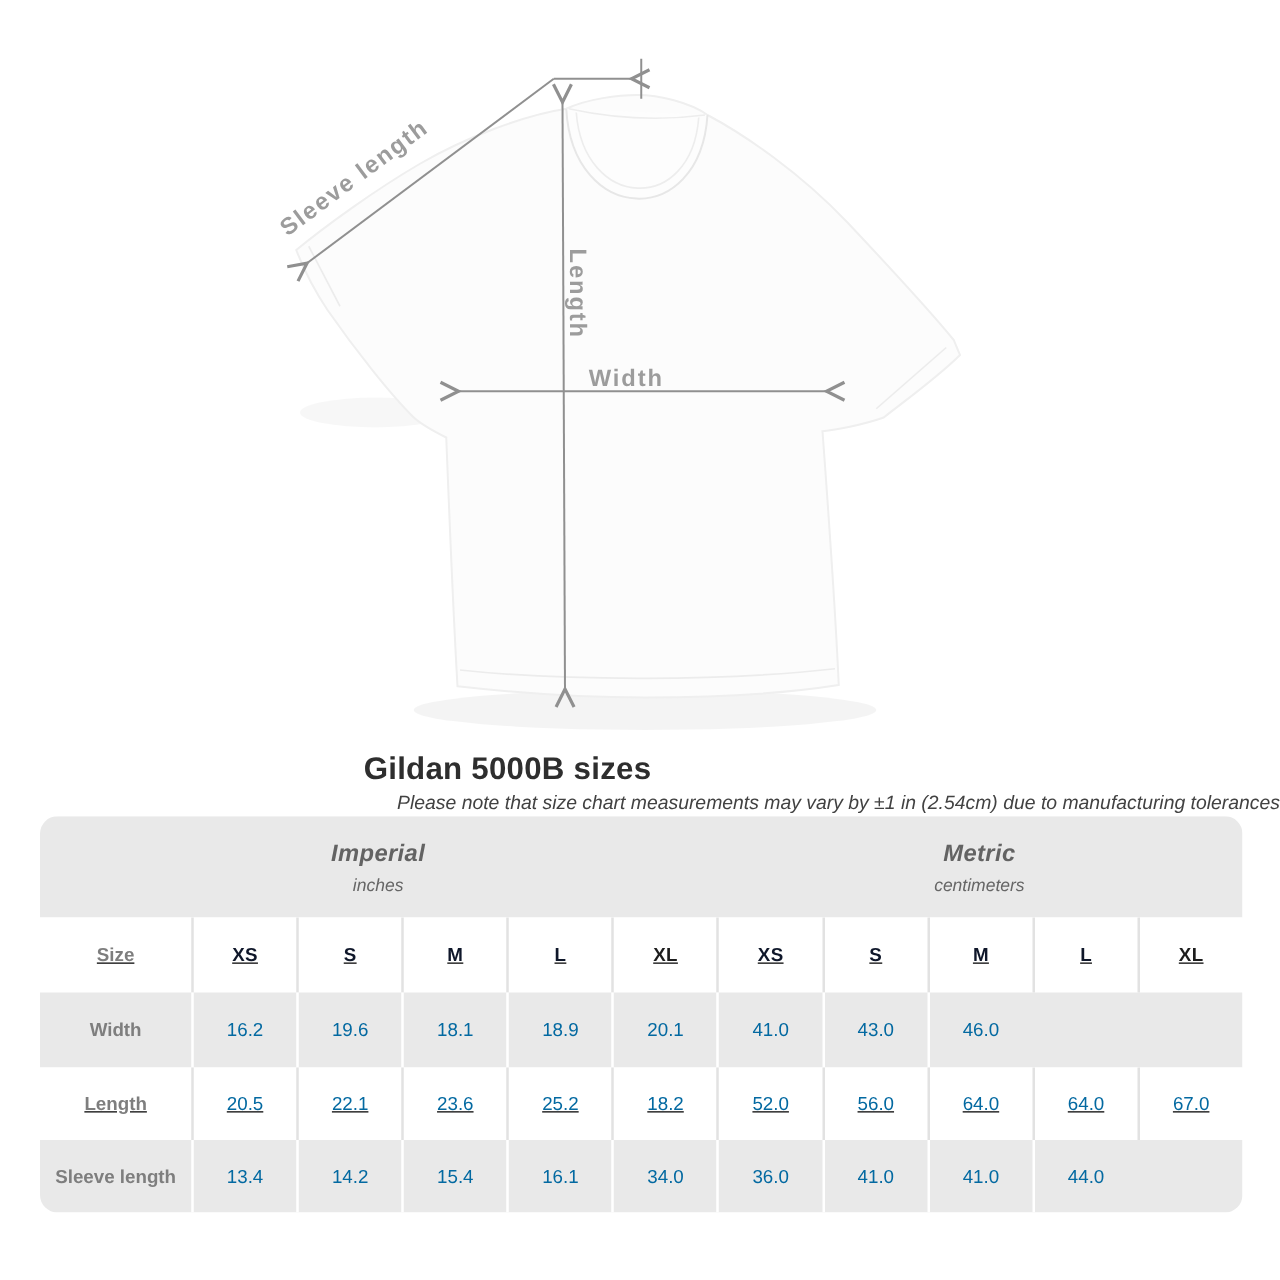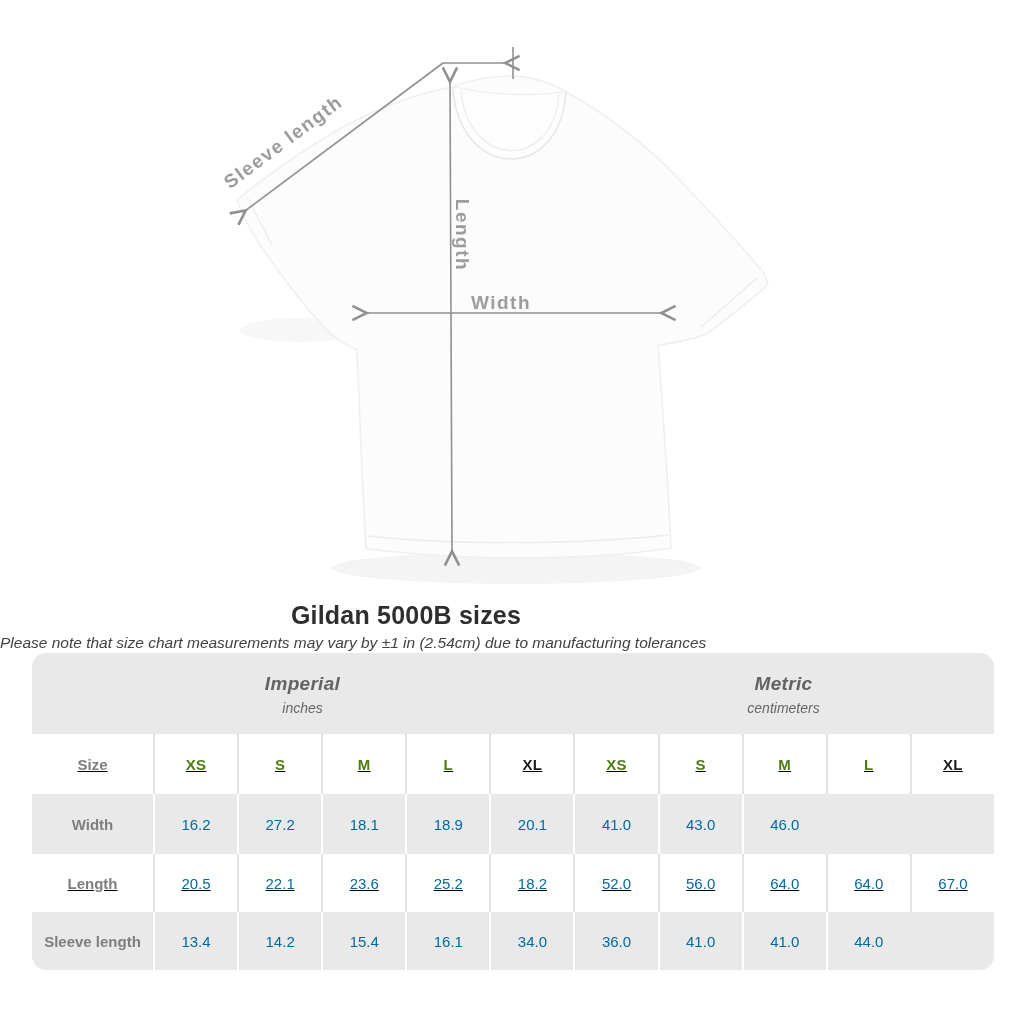--- a/index.html
+++ b/index.html
@@ -13,21 +13,21 @@
   .measure-label{
     font-family:"Liberation Sans",sans-serif;
     font-size:19px;font-weight:bold;fill:#9c9c9c;letter-spacing:1.5px;
   }
   
   .title{
     position:absolute;left:0;top:601px;width:812px;text-align:center;
     font-size:25px;font-weight:bold;color:#2e2e2e;letter-spacing:.2px;
   }
   .subtitle{
-    position:absolute;left:0;top:634px;width:1024px;text-align:left;
+    position:absolute;left:0;top:634px;width:1024px;text-align:right;
     font-size:15.5px;font-style:italic;color:#424242;
   }
   
   .size-table{
     position:absolute;left:32px;top:653px;width:962px;
     border-radius:14px;overflow:hidden;background:#fff;
   }
   .unit-band{display:flex;background:#e9e9e9;height:81px;}
   .unit-sec{display:flex;flex-direction:column;align-items:center;justify-content:center;gap:5px;padding-top:2px;}
   .unit-sec.imperial{width:541px;}
@@ -38,21 +38,21 @@
   .trow.h60{height:60px;}
   .trow.h58{height:58px;}
   .trow.r-white{background:#ffffff;text-decoration:underline;--sep:#e2e2e2;}
   .trow.r-gray{background:#e9e9e9;--sep:#ffffff;}
   .tcell{
     display:flex;align-items:center;justify-content:center;
     border-left:2px solid var(--sep);
     font-size:15px;color:#0369a1;
   }
   .tcell:first-child{border-left:none;}
-  .tcell.colhead{color:#4d7c0f;font-weight:600;letter-spacing:.3px;}
+  .tcell.colhead{color:#0f172a;font-weight:600;letter-spacing:.3px;}
   .tcell.colhead.dark{color:#1d1d1d;}
   .tcell.rowlabel{color:#7e7e7e;font-weight:bold;}
 </style>
 </head>
 <body>
 
 <div class="page">
 
   <div class="diagram">
     <svg width="1024" height="660" viewBox="0 0 1024 660">
@@ -131,21 +131,21 @@
       <div class="tcell colhead">XS</div>
       <div class="tcell colhead">S</div>
       <div class="tcell colhead">M</div>
       <div class="tcell colhead">L</div>
       <div class="tcell colhead dark">XL</div>
     </div>
 
     <div class="trow r-gray h60">
       <div class="tcell rowlabel">Width</div>
       <div class="tcell">16.2</div>
-      <div class="tcell">27.2</div>
+      <div class="tcell">19.6</div>
       <div class="tcell">18.1</div>
       <div class="tcell">18.9</div>
       <div class="tcell">20.1</div>
       <div class="tcell">41.0</div>
       <div class="tcell">43.0</div>
       <div class="tcell">46.0</div>
     </div>
 
     <div class="trow r-white h58">
       <div class="tcell rowlabel">Length</div>

